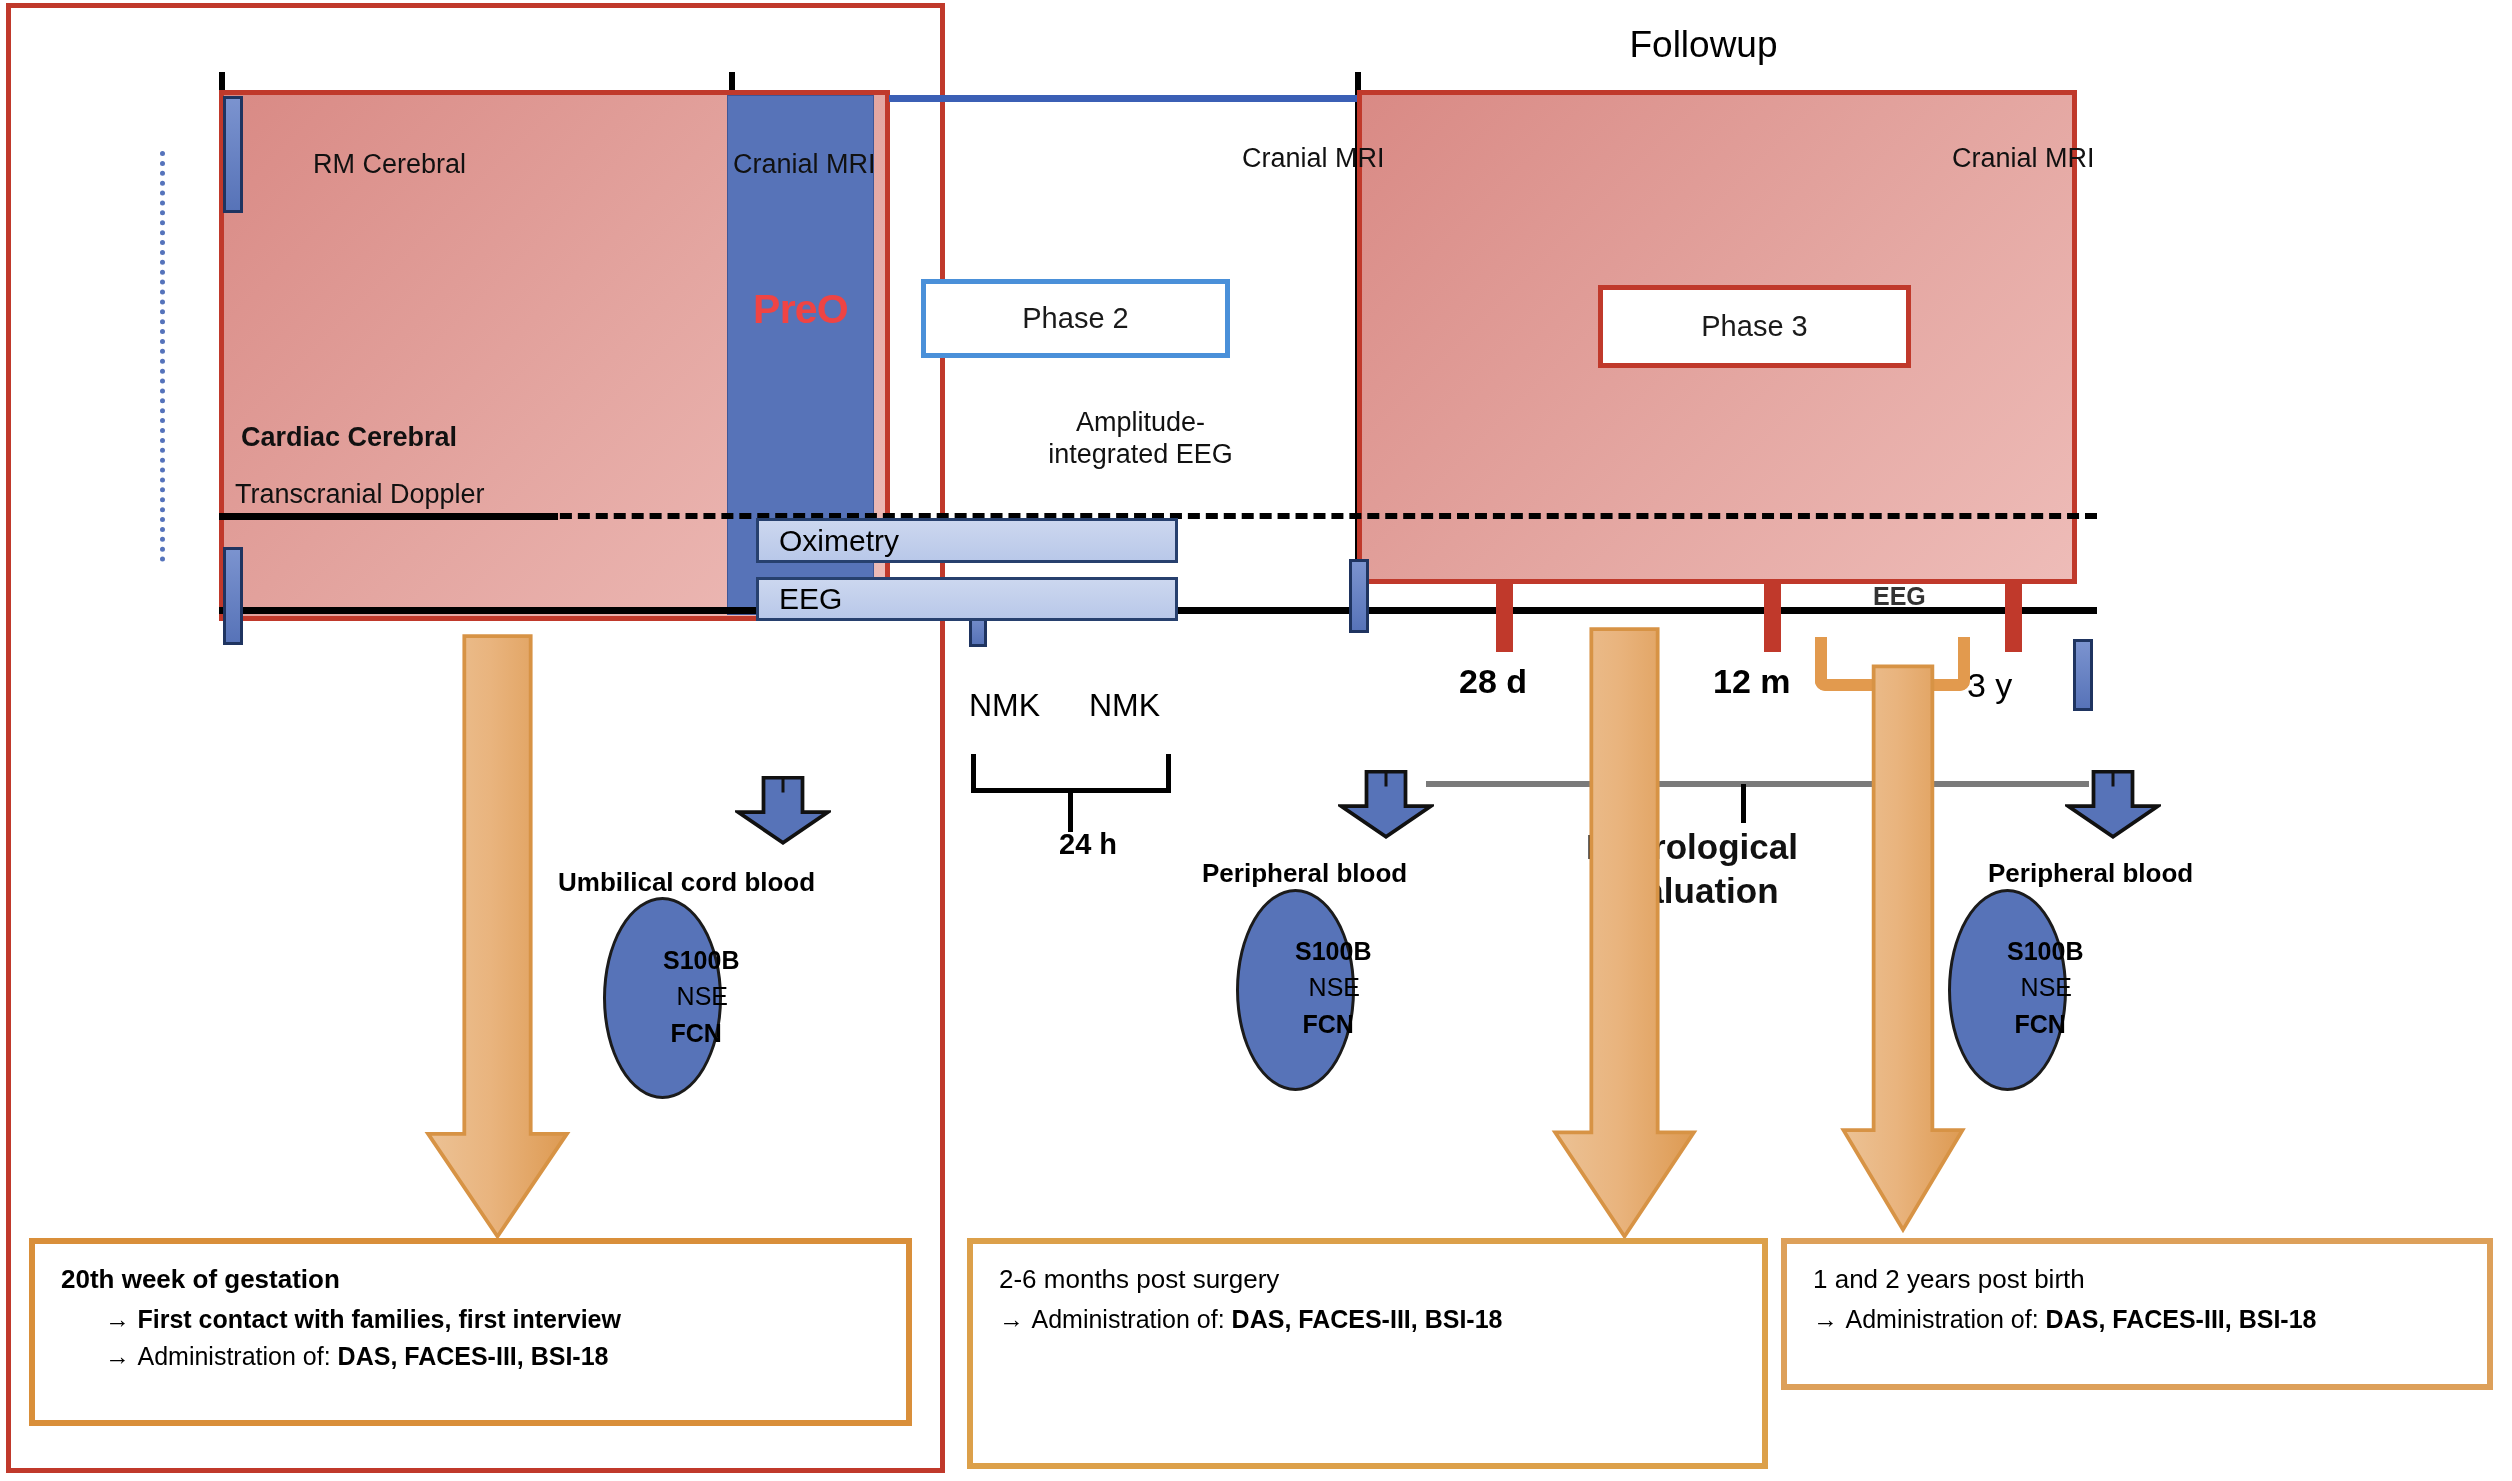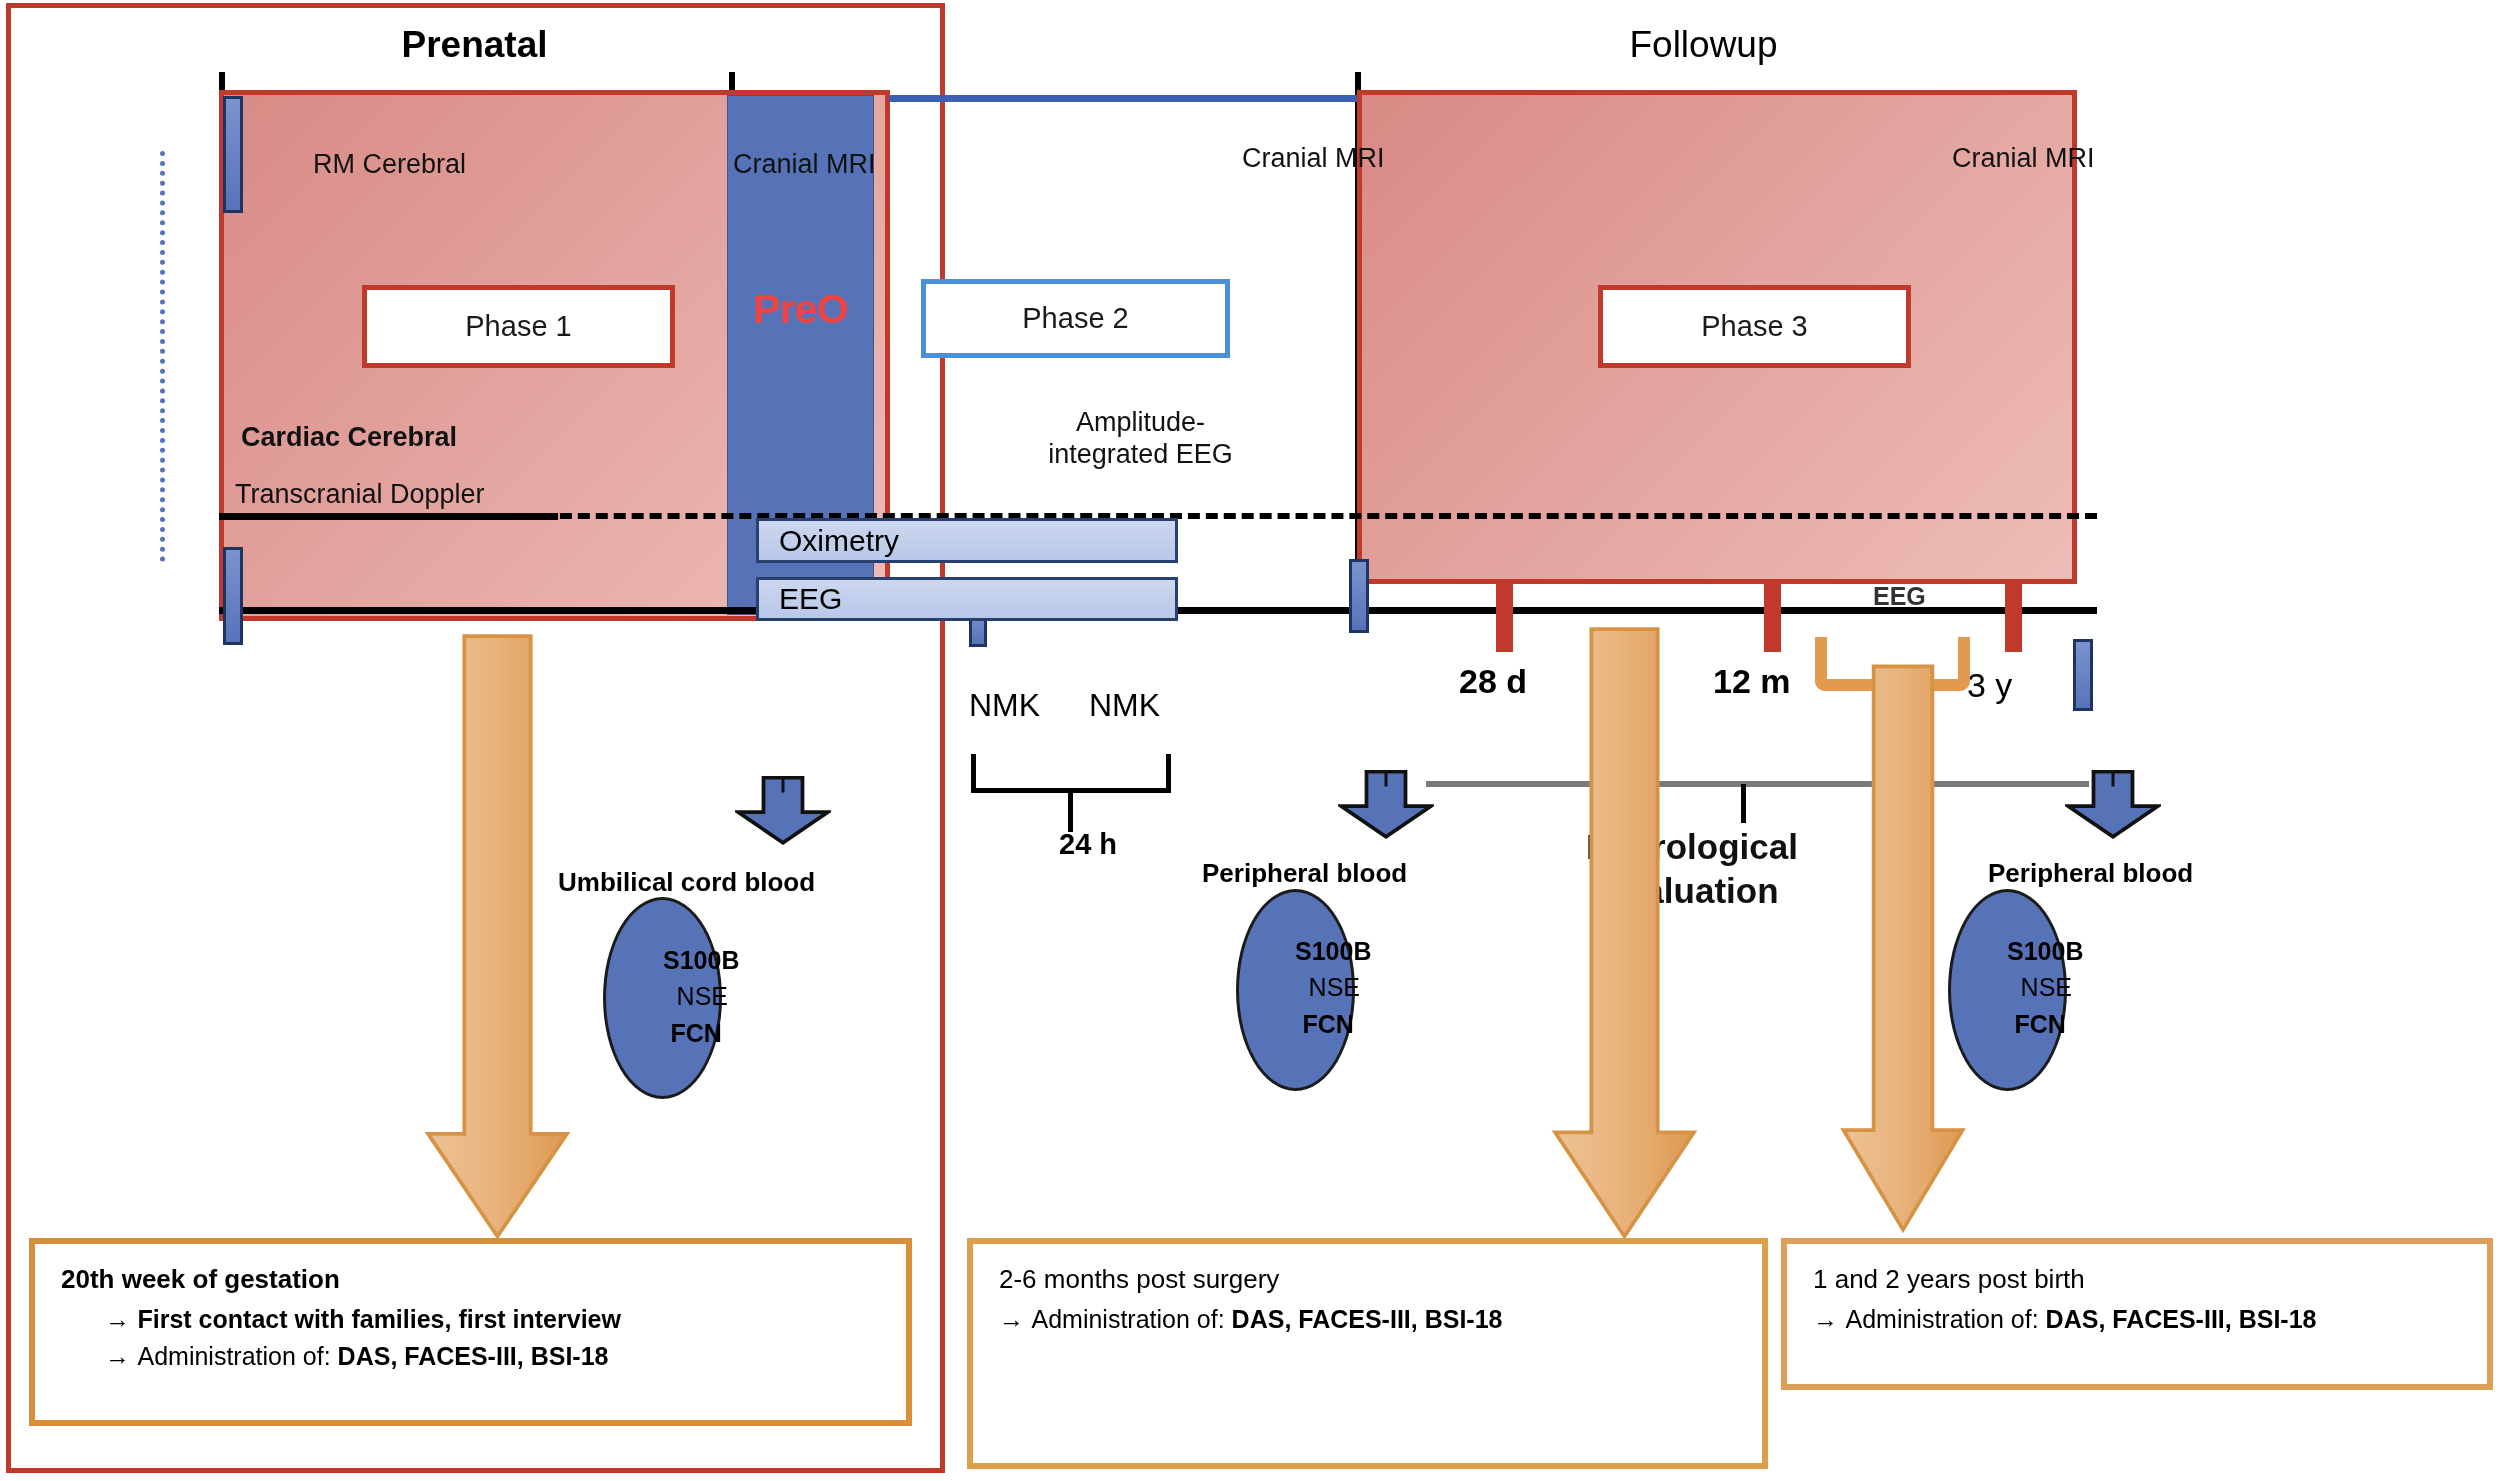--- a/index.html
+++ b/index.html
@@ -206,21 +206,20 @@
   .info-line .bold{font-weight:700;}
   .indent{padding-left:44px;}
 </style>
 </head>
 <body>
 
 <div id="stage">
 
   <div class="abs" id="outer-frame"></div>
 
-  <div class="abs phase-header" id="hdr-prenatal">Prenatal</div>
   <div class="abs phase-header" id="hdr-followup">Followup</div>
 
   <div class="abs" id="vline-left"></div>
   <div class="abs" id="vline-mid"></div>
   <div class="abs" id="vline-peri-r"></div>
   <div class="abs" id="dotted-guide"></div>
 
   <div class="abs phase-panel" id="panel-prenatal"></div>
   <div class="abs" id="perioperative-rule"></div>
   <div class="abs phase-panel" id="panel-followup"></div>
@@ -234,21 +233,20 @@
 
   <div class="abs panel-text" id="txt-cranialmri-1">Cranial MRI</div>
   <div class="abs panel-text" id="txt-cranialmri-2">Cranial MRI</div>
   <div class="abs panel-text" id="txt-cranialmri-3">Cranial MRI</div>
 
   <div class="abs panel-text" id="txt-aeeg">
     <div>Amplitude-</div>
     <div>integrated EEG</div>
   </div>
 
-  <div class="abs phase-box" id="phase1-box">Phase 1</div>
   <div class="abs phase-box" id="phase2-box">Phase 2</div>
   <div class="abs phase-box" id="phase3-box">Phase 3</div>
 
   <div class="abs" id="dash-line"></div>
   <div class="abs" id="solid-left-dash"></div>
   <div class="abs" id="baseline"></div>
 
   <div class="abs navy-tab" id="tab-a"></div>
   <div class="abs navy-tab" id="tab-b"></div>
   <div class="abs navy-tab" id="tab-c"></div>

